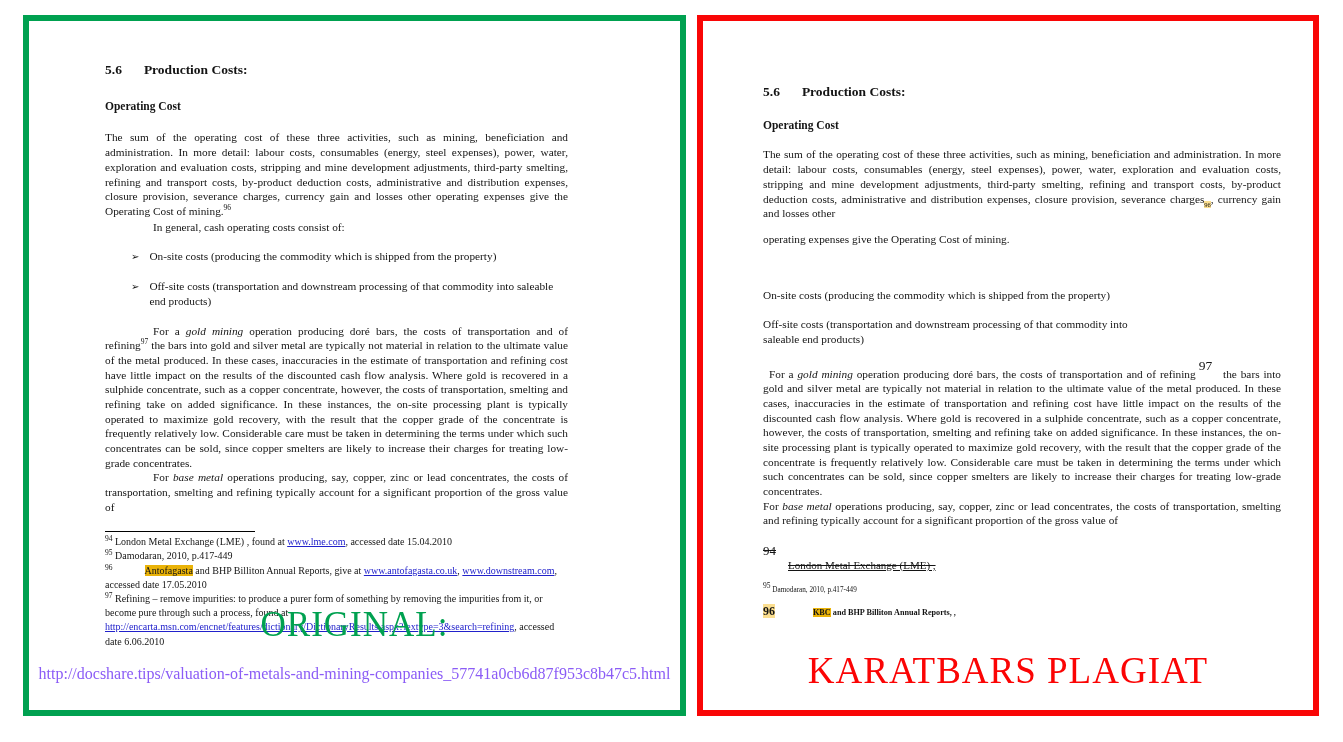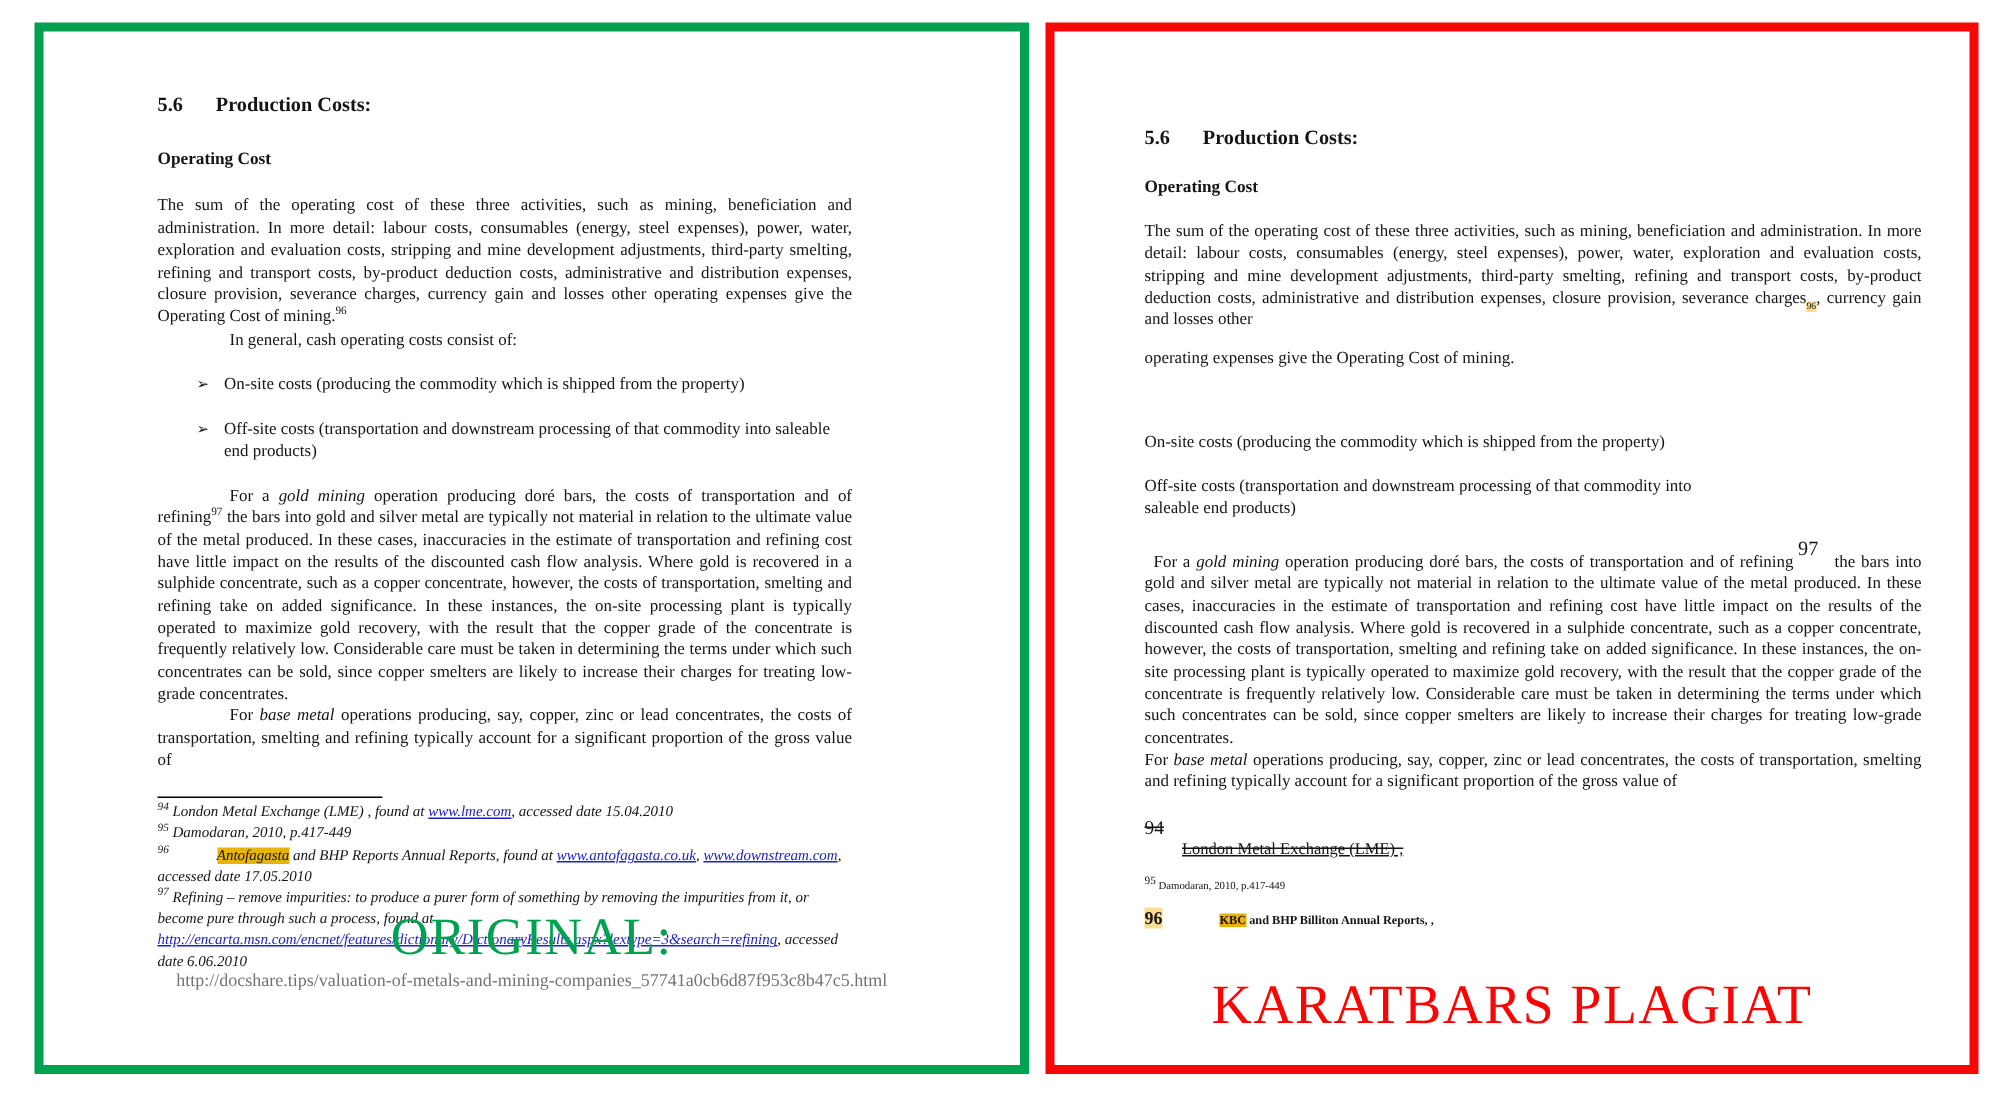--- a/index.html
+++ b/index.html
@@ -32,21 +32,21 @@
 
   .intro-line { text-indent:48px; margin-top:1px; }
 
   .bullets { margin-top:15px; margin-left:26px; }
   .bullet { display:flex; margin-bottom:15px; }
   .bullet .marker { font-family:"DejaVu Sans",sans-serif; font-size:10px; margin-right:10px; line-height:1.5; }
   .bullet .btxt { flex:1; }
 
   .doc-left .para-gold { margin-top:8px; }
   .fnrule { width:150px; border-top:1px solid #000; margin-top:17px; }
-  .footnotes { margin-top:3px; font-size:10px; line-height:1.42;font-style:italic; }
+  .footnotes { margin-top:3px; font-size:10px; line-height:1.42; }
   a.fnlink { color:#2121CB; text-decoration:underline; }
   .fn { margin:0; }
 
   
   .op2-line { margin-top:11px; }
   .onsite-line { margin-top:41px; }
   .offsite-line { margin-top:15px; width:382px; }
   .doc-right .para-gold { margin-top:19px; text-indent:6px; }
   .bigsup { font-size:13.5px; vertical-align:8px; margin:0 7px 0 3px; line-height:0; }
 
@@ -55,21 +55,21 @@
   .rfn94 .lme { font-size:11px; margin-left:25px; margin-top:-2px; text-decoration:line-through underline; }
   .rfn95 { margin-top:9px; font-size:8px; }
   .rfn95 sup { font-size:7.5px; vertical-align:super; }
   .rfn95 .tiny { font-size:7.2px; }
   .rfn96 { margin-top:9px; font-size:8.2px;font-weight:bold; }
   .rfn96 .num96 { font-size:12px; background:#FBDE8F; margin-right:6px; }
   .subref { font-size:6.5px; vertical-align:-4px; background:#FBDE8F; line-height:0; }
 
   .panel-caption { position:absolute; width:100%; text-align:center; }
   .original-label { top:584px; font-size:35px; color:#00A150; letter-spacing:1px; }
-  .original-url { top:625px; font-size:12px; color:#737373; }
+  .original-url { top:644px; font-size:16px; color:#8b5cf6; }
   .plagiat-label { top:628px; font-size:37px; color:#FB0404; letter-spacing:1px; }
 </style>
 </head>
 <body>
 
 <div class="canvas">
 
   <div class="panel panel-original">
     <div class="doc doc-left">
 
@@ -96,21 +96,21 @@
 
       <p class="just indent para-gold"><span>For a </span><span class="it">gold mining</span><span> operation producing doré bars, the costs of transportation and of refining</span><sup class="fnref">97</sup><span> the bars into gold and silver metal are typically not material in relation to the ultimate value of the metal produced. In these cases, inaccuracies in the estimate of transportation and refining cost have little impact on the results of the discounted cash flow analysis. Where gold is recovered in a sulphide concentrate, such as a copper concentrate, however, the costs of transportation, smelting and refining take on added significance. In these instances, the on-site processing plant is typically operated to maximize gold recovery, with the result that the copper grade of the concentrate is frequently relatively low. Considerable care must be taken in determining the terms under which such concentrates can be sold, since copper smelters are likely to increase their charges for treating low-grade concentrates.</span></p>
 
       <p class="just indent"><span>For </span><span class="it">base metal</span><span> operations producing, say, copper, zinc or lead concentrates, the costs of transportation, smelting and refining typically account for a significant proportion of the gross value of</span></p>
 
       <div class="fnrule"></div>
 
       <div class="footnotes">
         <p class="fn"><sup class="fnref">94</sup><span> London Metal Exchange (LME) , found at </span><a class="fnlink" href="#">www.lme.com</a><span>, accessed date 15.04.2010</span></p>
         <p class="fn"><sup class="fnref">95</sup><span> Damodaran, 2010, p.417-449</span></p>
-        <p class="fn"><sup class="fnref">96</sup><span class="hl">Antofagasta</span><span>  and BHP Reports Annual Reports, found at </span><a class="fnlink" href="#">www.antofagasta.co.uk</a><span>, </span><a class="fnlink" href="#">www.downstream.com</a><span>, accessed date 17.05.2010</span></p>
+        <p class="fn"><sup class="fnref">96</sup><span class="hl">Antofagasta</span><span>  and BHP Billiton Annual Reports, give at </span><a class="fnlink" href="#">www.antofagasta.co.uk</a><span>, </span><a class="fnlink" href="#">www.downstream.com</a><span>, accessed date 17.05.2010</span></p>
         <p class="fn"><sup class="fnref">97</sup><span> Refining –  remove impurities: to produce a purer form of something by removing the impurities from it, or become pure through such a process, found at </span><a class="fnlink" href="#">http://encarta.msn.com/encnet/features/dictionary/DictionaryResults.aspx?lextype=3&amp;search=refining</a><span>, accessed date 6.06.2010</span></p>
       </div>
     </div>
 
     <div class="panel-caption original-label">ORIGINAL:</div>
     <div class="panel-caption original-url">http://docshare.tips/valuation-of-metals-and-mining-companies_57741a0cb6d87f953c8b47c5.html</div>
   </div>
 
   <div class="panel panel-plagiat">
     <div class="doc doc-right">

